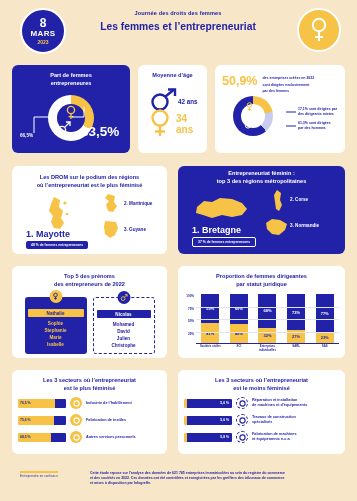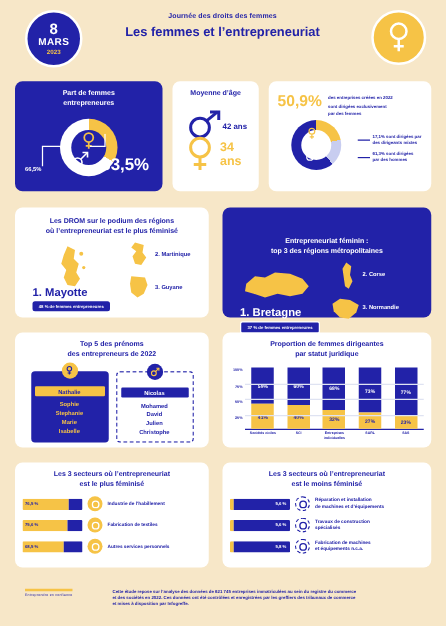--- a/index.html
+++ b/index.html
@@ -77,21 +77,21 @@
     margin-left: 18px; margin-top: 2px;
   }
   .donut2::after { content:""; position:absolute; left:50%; top:50%; transform:translate(-50%,-50%);
     width:24px; height:24px; border-radius:50%; background:#fff; }
   .dir-legend { position: absolute; left: 83px; top: 42px; }
   .dir-leg-item { font-size: 3.5px; font-weight: bold; color: #2222a8; line-height: 4.6px; margin-bottom: 5px; }
 
   
   .row2 { position: absolute; left: 0; top: 166px; width: 357px; height: 96px; }
   .c-drom { position: absolute; left: 12px; top: 0; width: 155px; height: 88px; padding-top: 8px; }
-  .c-bret { position: absolute; left: 178px; top: 0; width: 167px; height: 88px; padding-top: 24px; }
+  .c-bret { position: absolute; left: 178px; top: 0; width: 167px; height: 88px; padding-top: 4px; }
   .map-rank { font-size: 4.6px; font-weight: bold; color: #2222a8; }
   .c-bret .map-rank { color: #fff; }
   .map-win { font-size: 9px; font-weight: bold; color: #2222a8; text-align: right; }
   .c-bret .map-win { color: #fff; }
   .map-badge {
     display: inline-block; background: #2222a8; color: #fff;
     font-size: 3.4px; font-weight: bold; padding: 2px 5px; border-radius: 2px;
   }
   .c-bret .map-badge { background: #2222a8; border: 1px solid #fff; }
 

